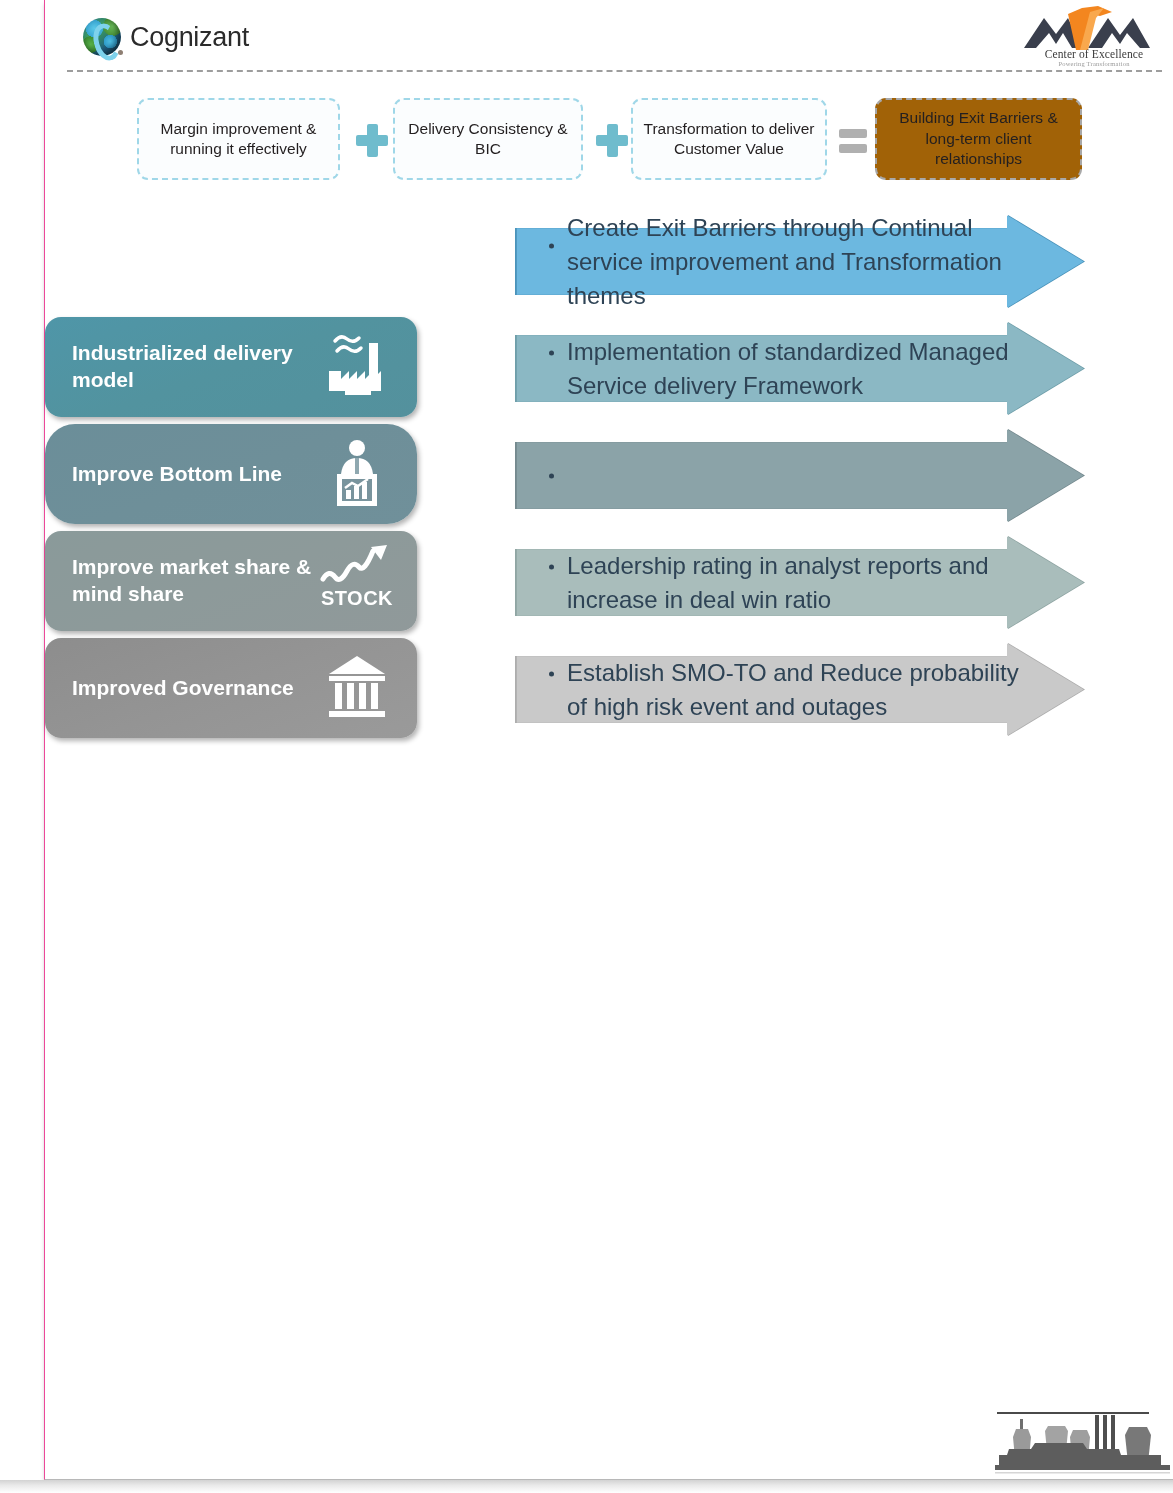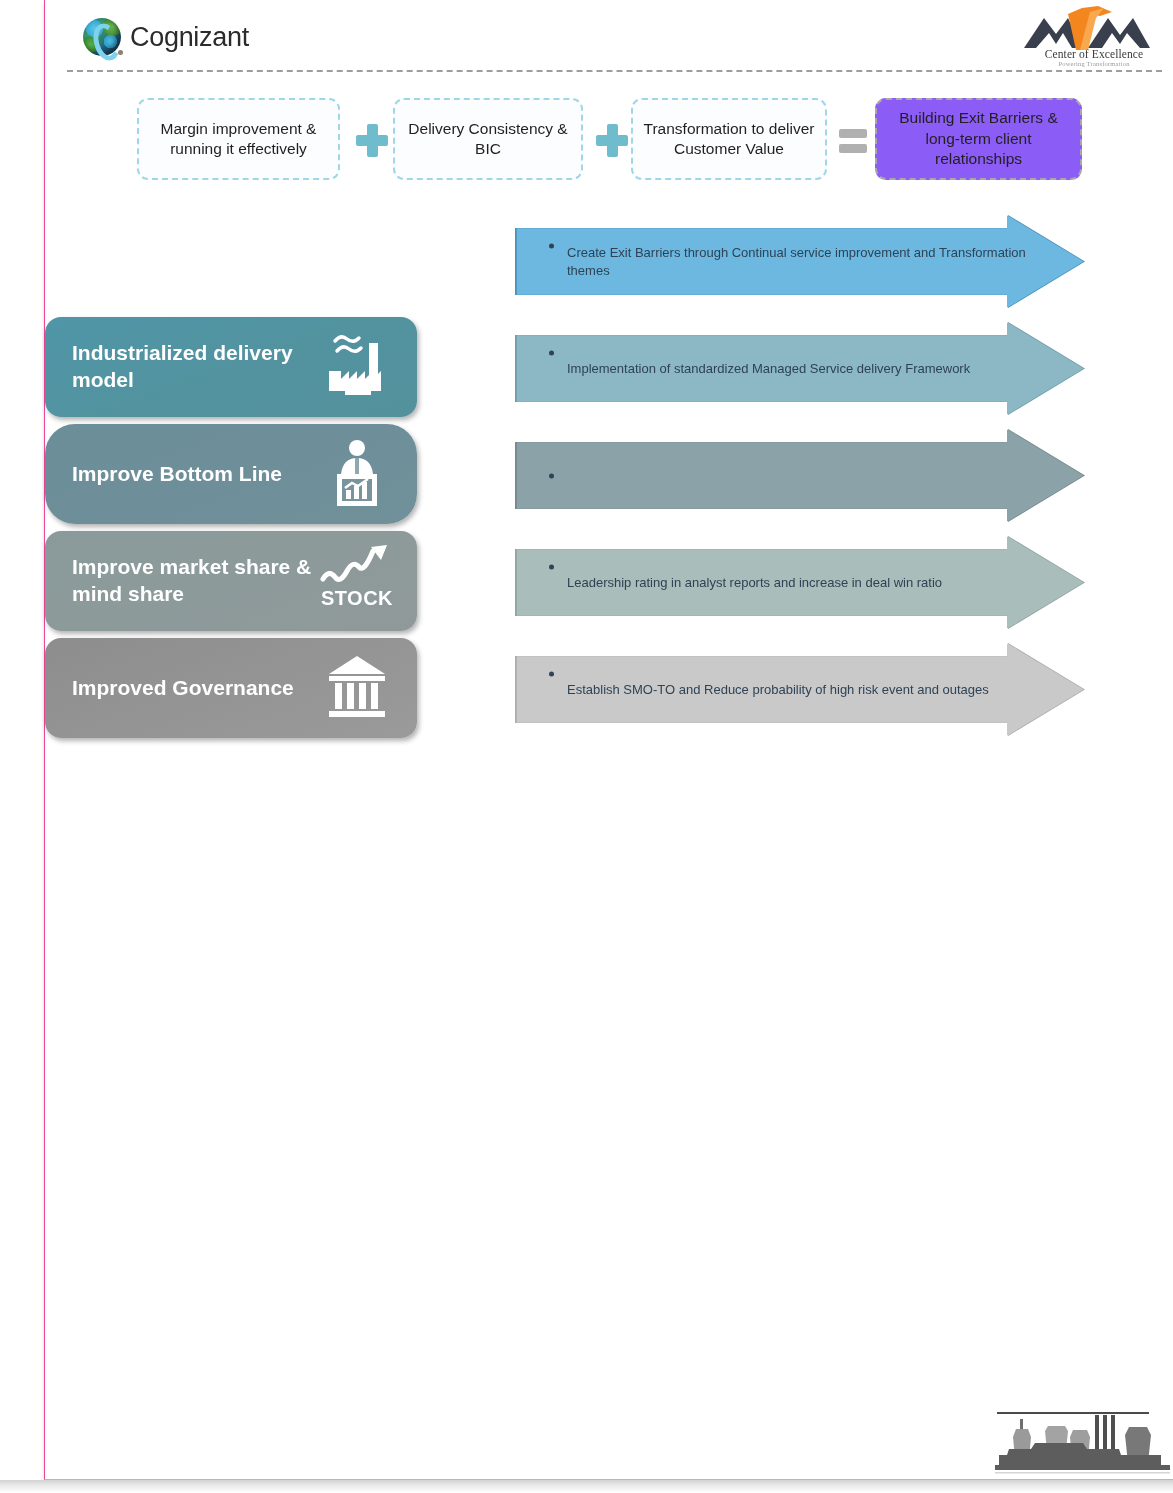--- a/index.html
+++ b/index.html
@@ -111,21 +111,21 @@
     padding: 4px 8px;
     font-size: 15.5px; line-height: 1.32; color: #231f20;
     font-family: "Liberation Sans", sans-serif;
   }
   .eq-box.blue {
     border: 2px dashed #9fd7e8;
     background: #fbfdfe;
   }
   .eq-box.gray {
     border: 2px dashed #a8a8a8;
-    background: #8b5cf6;
+    background: #a16207;
   }
   .eq-b1 { left: 92px;  width: 203px; }
   .eq-b2 { left: 348px;  width: 190px; }
   .eq-b3 { left: 586px;  width: 196px; }
   .eq-b4 { left: 830px;  width: 207px; }
 
   .eq-op {
     position: absolute; top: 26px;
     width: 32px; height: 32px;
   }
@@ -170,21 +170,21 @@
   }
   .arrow-body {
     position: absolute; inset: 0;
     clip-path: polygon(0 14%, 86.5% 14%, 86.5% 0, 100% 50%, 86.5% 100%, 86.5% 86%, 0 86%);
   }
   .arrow-text {
     position: absolute;
     left: 52px; top: 50%;
     transform: translateY(-50%);
     width: 470px;
-    font-size: 13px;
+    font-size: 24px;
     line-height: 1.42;
     color: #2e4355;
     font-family: "Liberation Sans", sans-serif;
   }
   .arrow-bullet {
     position: absolute;
     left: 34px; top: 50%;
     transform: translateY(-50%);
     width: 5px; height: 5px; border-radius: 50%;
     background: #2e4355;

